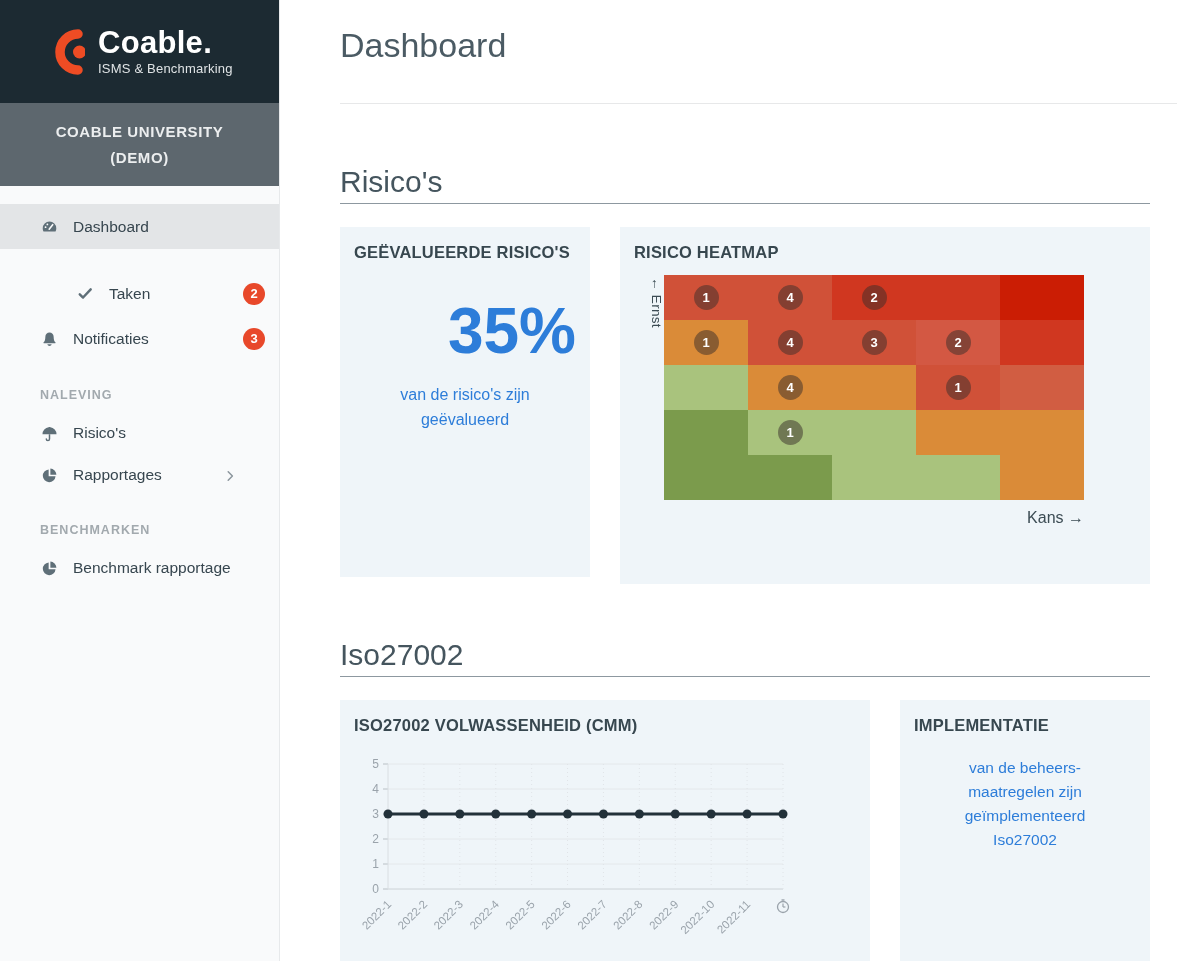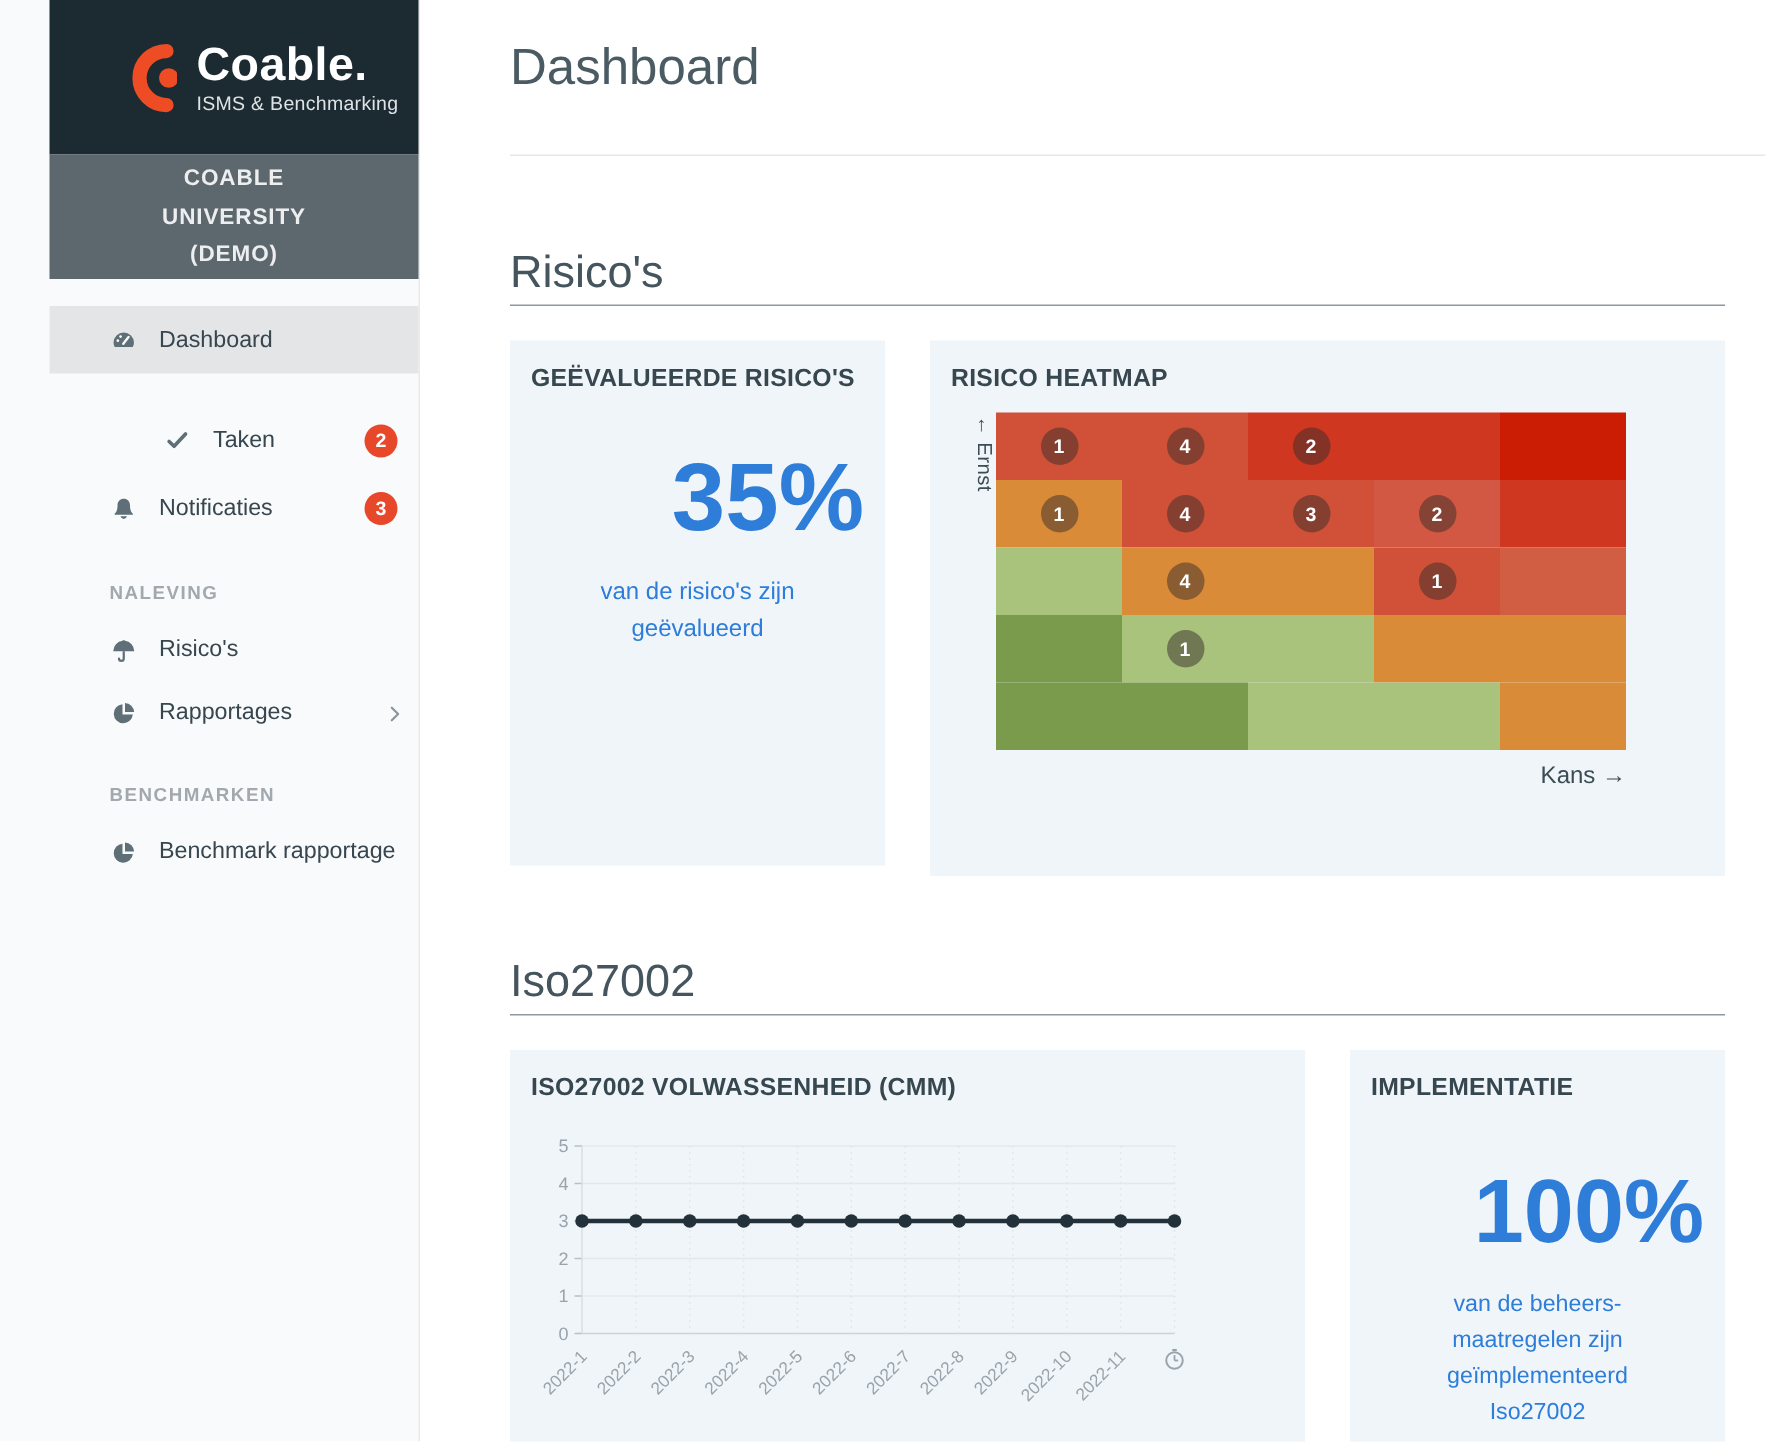--- a/index.html
+++ b/index.html
@@ -1,21 +1,21 @@
 <!DOCTYPE html>
 <html><head>
 <meta charset="utf-8">
 <style>
   * { box-sizing: border-box; }
   html, body { margin: 0; padding: 0; width: 1177px; height: 961px; overflow: hidden;
     font-family: "Liberation Sans", "DejaVu Sans", sans-serif; background: #fff; }
   .app { display: flex; width: 1177px; height: 961px; }
 
   
-  .sidebar { width: 280px; flex: 0 0 280px; background: #f9fafb; border-right: 1px solid #e7e9eb; padding-left: 33px; }
+  .sidebar { width: 280px; flex: 0 0 280px; background: #f9fafb; border-right: 1px solid #e7e9eb; }
   .logo-block { height: 103px; background: #1c2a32; display: flex; align-items: center; padding-left: 55px; }
   .logo-mark { margin-right: 13px; }
   .brand-name { color: #fff; font-size: 31px; font-weight: 700; letter-spacing: .3px; line-height: 1; }
   .brand-tagline { color: #dfe3e5; font-size: 13px; margin-top: 3px; letter-spacing: .2px; }
   .org-band { height: 83px; background: #5d676e; color: #eceeef; font-weight: 700; font-size: 15px;
     letter-spacing: .6px; display: flex; align-items: center; justify-content: center; text-align: center;
     padding: 0 55px; line-height: 1.7; }
   nav { padding-top: 18px; }
   .nav-item { height: 45px; display: flex; align-items: center; padding: 0 14px 0 40px;
     color: #37464f; font-size: 15.5px; position: relative; cursor: pointer; }
@@ -289,20 +289,19 @@
               <circle cx="291.3636363636364" cy="62" r="4.5" fill="#22313a"></circle>
               <circle cx="327.27272727272725" cy="62" r="4.5" fill="#22313a"></circle>
               <circle cx="363.1818181818182" cy="62" r="4.5" fill="#22313a"></circle>
               <circle cx="399.09090909090907" cy="62" r="4.5" fill="#22313a"></circle>
               <circle cx="435" cy="62" r="4.5" fill="#22313a"></circle>
             </svg>
         </div>
 
         <div class="card stat-card impl">
           <div class="card-title">IMPLEMENTATIE</div>
-          <div class="stat-value">100%</div>
           <div class="stat-caption">van de beheers-maatregelen zijn geïmplementeerd Iso27002</div>
         </div>
 
       </div>
     </section>
   </main>
 </div>
 
 </body></html>

